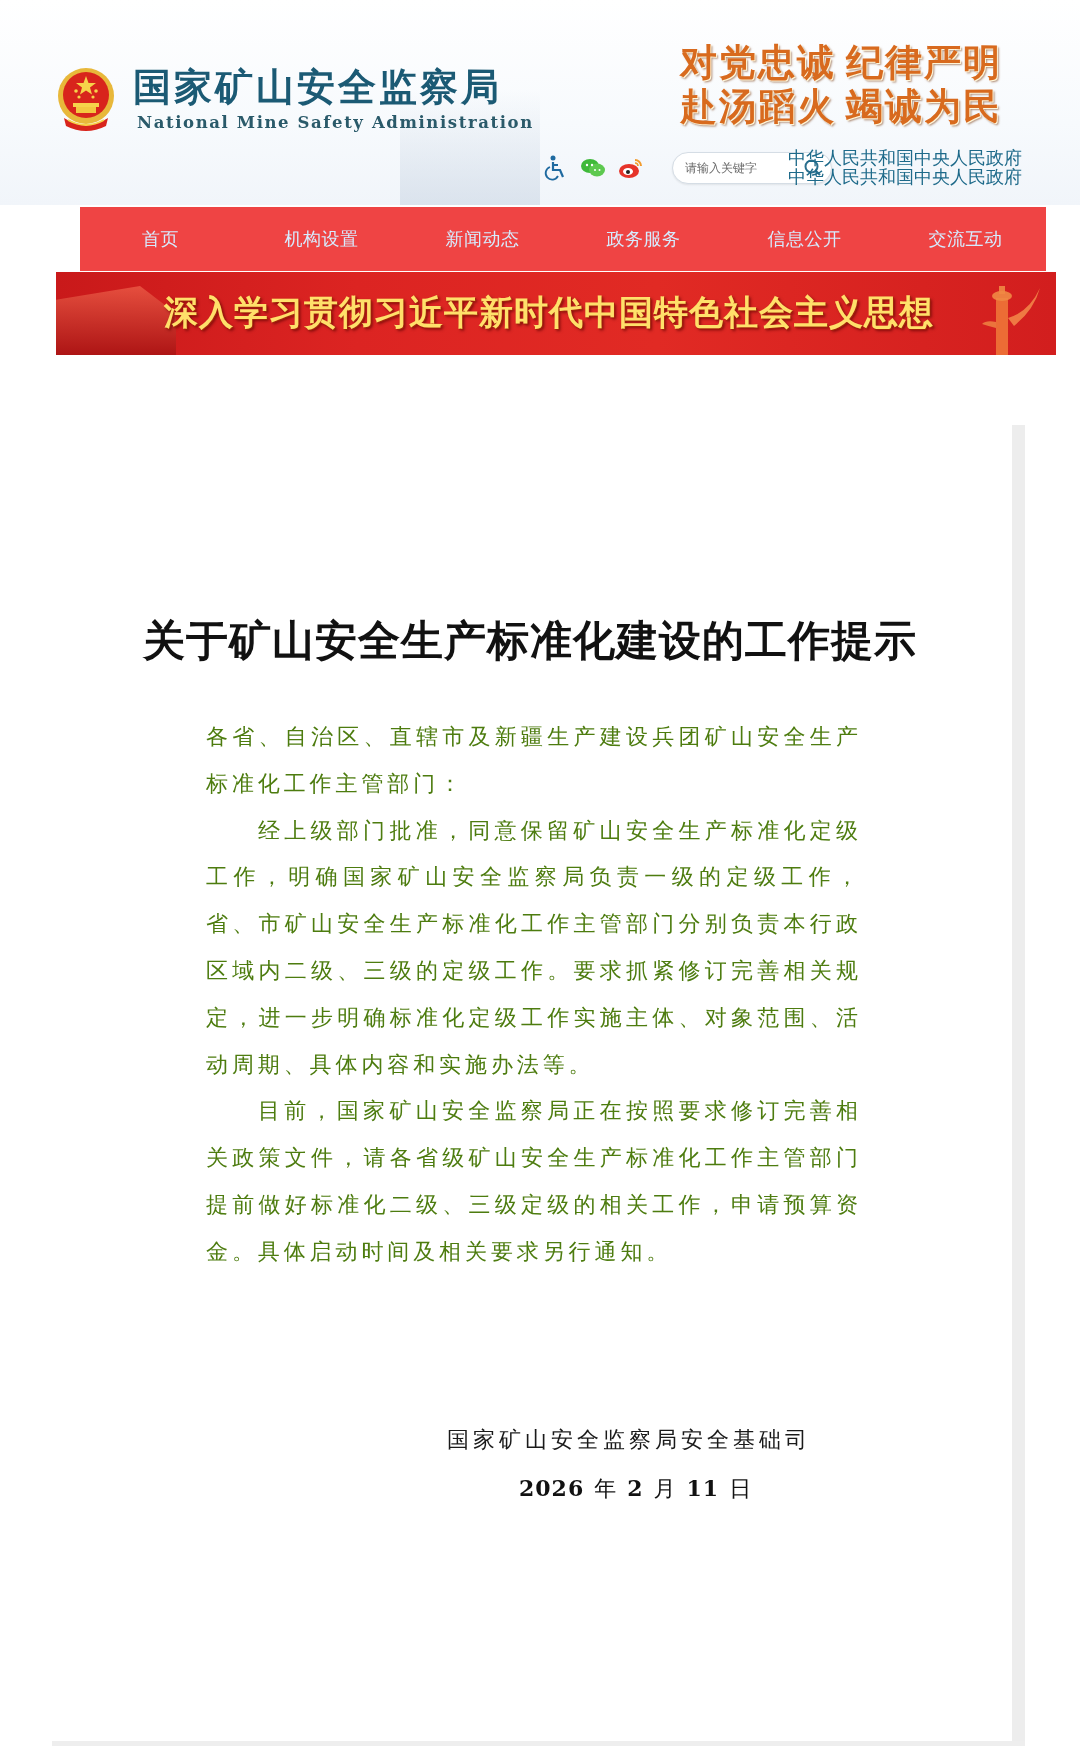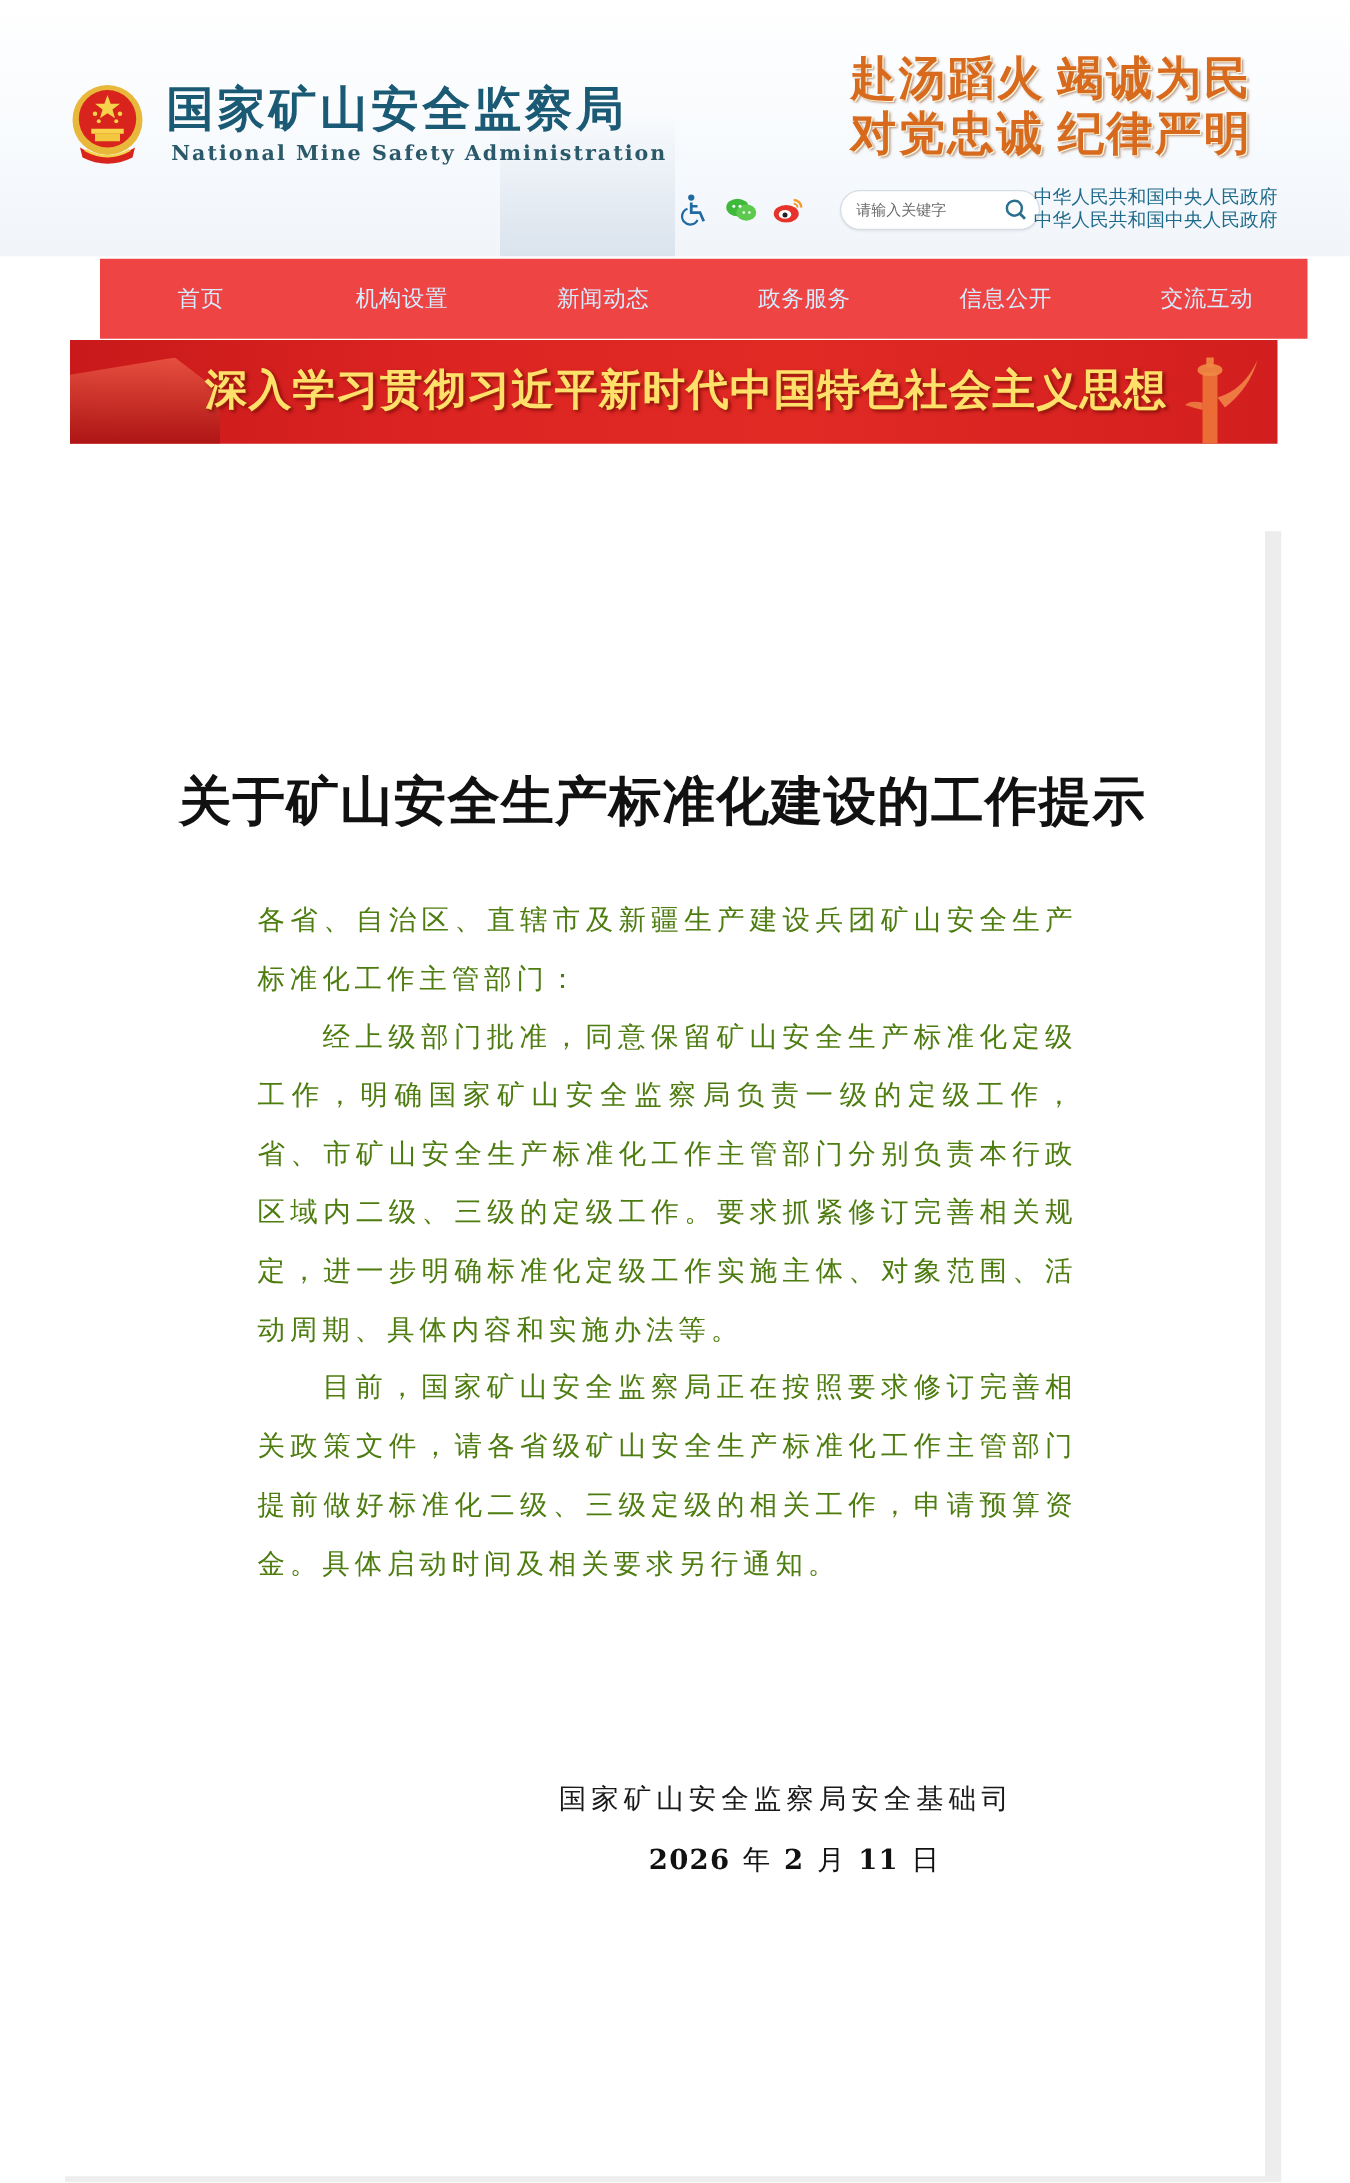--- a/index.html
+++ b/index.html
@@ -21,28 +21,28 @@
     text-shadow: 1px 1px 0 #fff5d8, 2px 2px 2px rgba(120,60,20,0.55); }
   .slogan .gap { display: inline-block; width: 10px; }
   .util-icons { position: absolute; left: 542px; top: 152px; height: 32px; display: flex; align-items: center; gap: 12px; }
   .util-icon { width: 26px; height: 26px; display: flex; align-items: center; justify-content: center; cursor: pointer; }
   .search-box { position: absolute; left: 672px; top: 152px; width: 158px; height: 30px; border: 1px solid #d5dde5;
     border-radius: 16px; background: #ffffff; box-shadow: 0 1px 2px rgba(0,0,0,0.08); }
   .search-input { position: absolute; left: 12px; top: 5px; width: 110px; height: 20px; border: none; outline: none;
     font-size: 12px; color: #555; background: transparent; font-family: "DejaVu Sans", sans-serif; padding: 0; }
   .search-input::placeholder { color: #6a6a6a; }
   .search-btn { position: absolute; right: 8px; top: 5px; width: 20px; height: 20px; cursor: pointer; }
-  .gov-links { position: absolute; right: 58px; top: 148px; text-align: right; font-size: 15px; line-height: 19px; color: #1e6a8a; }
+  .gov-links { position: absolute; right: 58px; top: 148px; text-align: right; font-size: 18px; line-height: 19px; color: #1e6a8a; }
   .gov-link { display: block; cursor: pointer; white-space: nowrap; }
 
   .nav { position: absolute; left: 56px; top: 207px; width: 966px; height: 64px; background: #ef4444; display: flex; margin-left: 24px; }
   .nav-item { flex: 1; display: flex; align-items: center; justify-content: center; color: #d6ecff;
     font-size: 18px; letter-spacing: 0.5px; cursor: pointer; }
   .banner { position: absolute; left: 56px; top: 272px; width: 966px; height: 83px; overflow: hidden;
-    background: linear-gradient(90deg, #c9191a 0%, #dc2422 30%, #e12a24 60%, #d21e1e 100%); }
+    background: linear-gradient(90deg, #c9191a 0%, #dc2422 30%, #e12a24 60%, #d21e1e 100%); padding-left: 34px; }
   .banner-gate { position: absolute; left: 0; top: 14px; width: 120px; height: 69px;
     background: linear-gradient(180deg, rgba(250,120,90,0.55), rgba(170,20,20,0.9)); clip-path: polygon(0 20%, 70% 0, 100% 40%, 100% 100%, 0 100%); }
   .banner-pillar { position: absolute; right: 12px; top: 10px; width: 70px; height: 73px; }
   .banner-text { position: absolute; left: 108px; top: 15px; font-family: "DejaVu Serif", "Liberation Serif", serif;
     font-size: 34px; font-weight: bold; color: #ffe06a; letter-spacing: 1px; white-space: nowrap;
     text-shadow: 1px 1px 0 #a3240a, 2px 2px 3px rgba(90,0,0,0.7); line-height: 50px; }
 
   .doc-shadow { position: absolute; left: 1012px; top: 425px; width: 13px; height: 1318px; background: #ededed; }
   .doc-bottom { position: absolute; left: 52px; top: 1741px; width: 973px; height: 5px; background: #eeeeee; }
   .doc-title { position: absolute; left: 0; top: 618px; width: 1060px; text-align: center;
@@ -77,24 +77,24 @@
       <rect x="20" y="41" width="20" height="6" fill="#f3c840"></rect>
       <path d="M8 52 Q30 66 52 52 L50 60 Q30 70 10 60 Z" fill="#d8241c"></path>
       <path d="M12 54 Q30 64 48 54" stroke="#f6d34a" stroke-width="2" fill="none"></path>
     </svg>
   </div>
   <div class="site-title-cn">国家矿山安全监察局</div>
   <div class="site-title-en">National Mine Safety Administration</div>
 
   <div class="slogan">
     <div>
-      <span>赴汤蹈火</span><span class="gap"></span><span>竭诚为民</span>
+      <span>对党忠诚</span><span class="gap"></span><span>纪律严明</span>
     </div>
     <div>
-      <span>对党忠诚</span><span class="gap"></span><span>纪律严明</span>
+      <span>赴汤蹈火</span><span class="gap"></span><span>竭诚为民</span>
     </div>
   </div>
 
   <div class="util-icons">
     <div class="util-icon">
       <svg width="24" height="26" viewBox="0 0 24 26">
         <circle cx="10" cy="3" r="2.5" fill="#1f6aa0"></circle>
         <path d="M10 7 L10 15 L17 15 L20 22" stroke="#1f6aa0" stroke-width="2.2" fill="none"></path>
         <path d="M10 10 L15 10" stroke="#1f6aa0" stroke-width="2" fill="none"></path>
         <path d="M7 12 A6.5 6.5 0 1 0 15 21" stroke="#1f6aa0" stroke-width="1.8" fill="none"></path>

